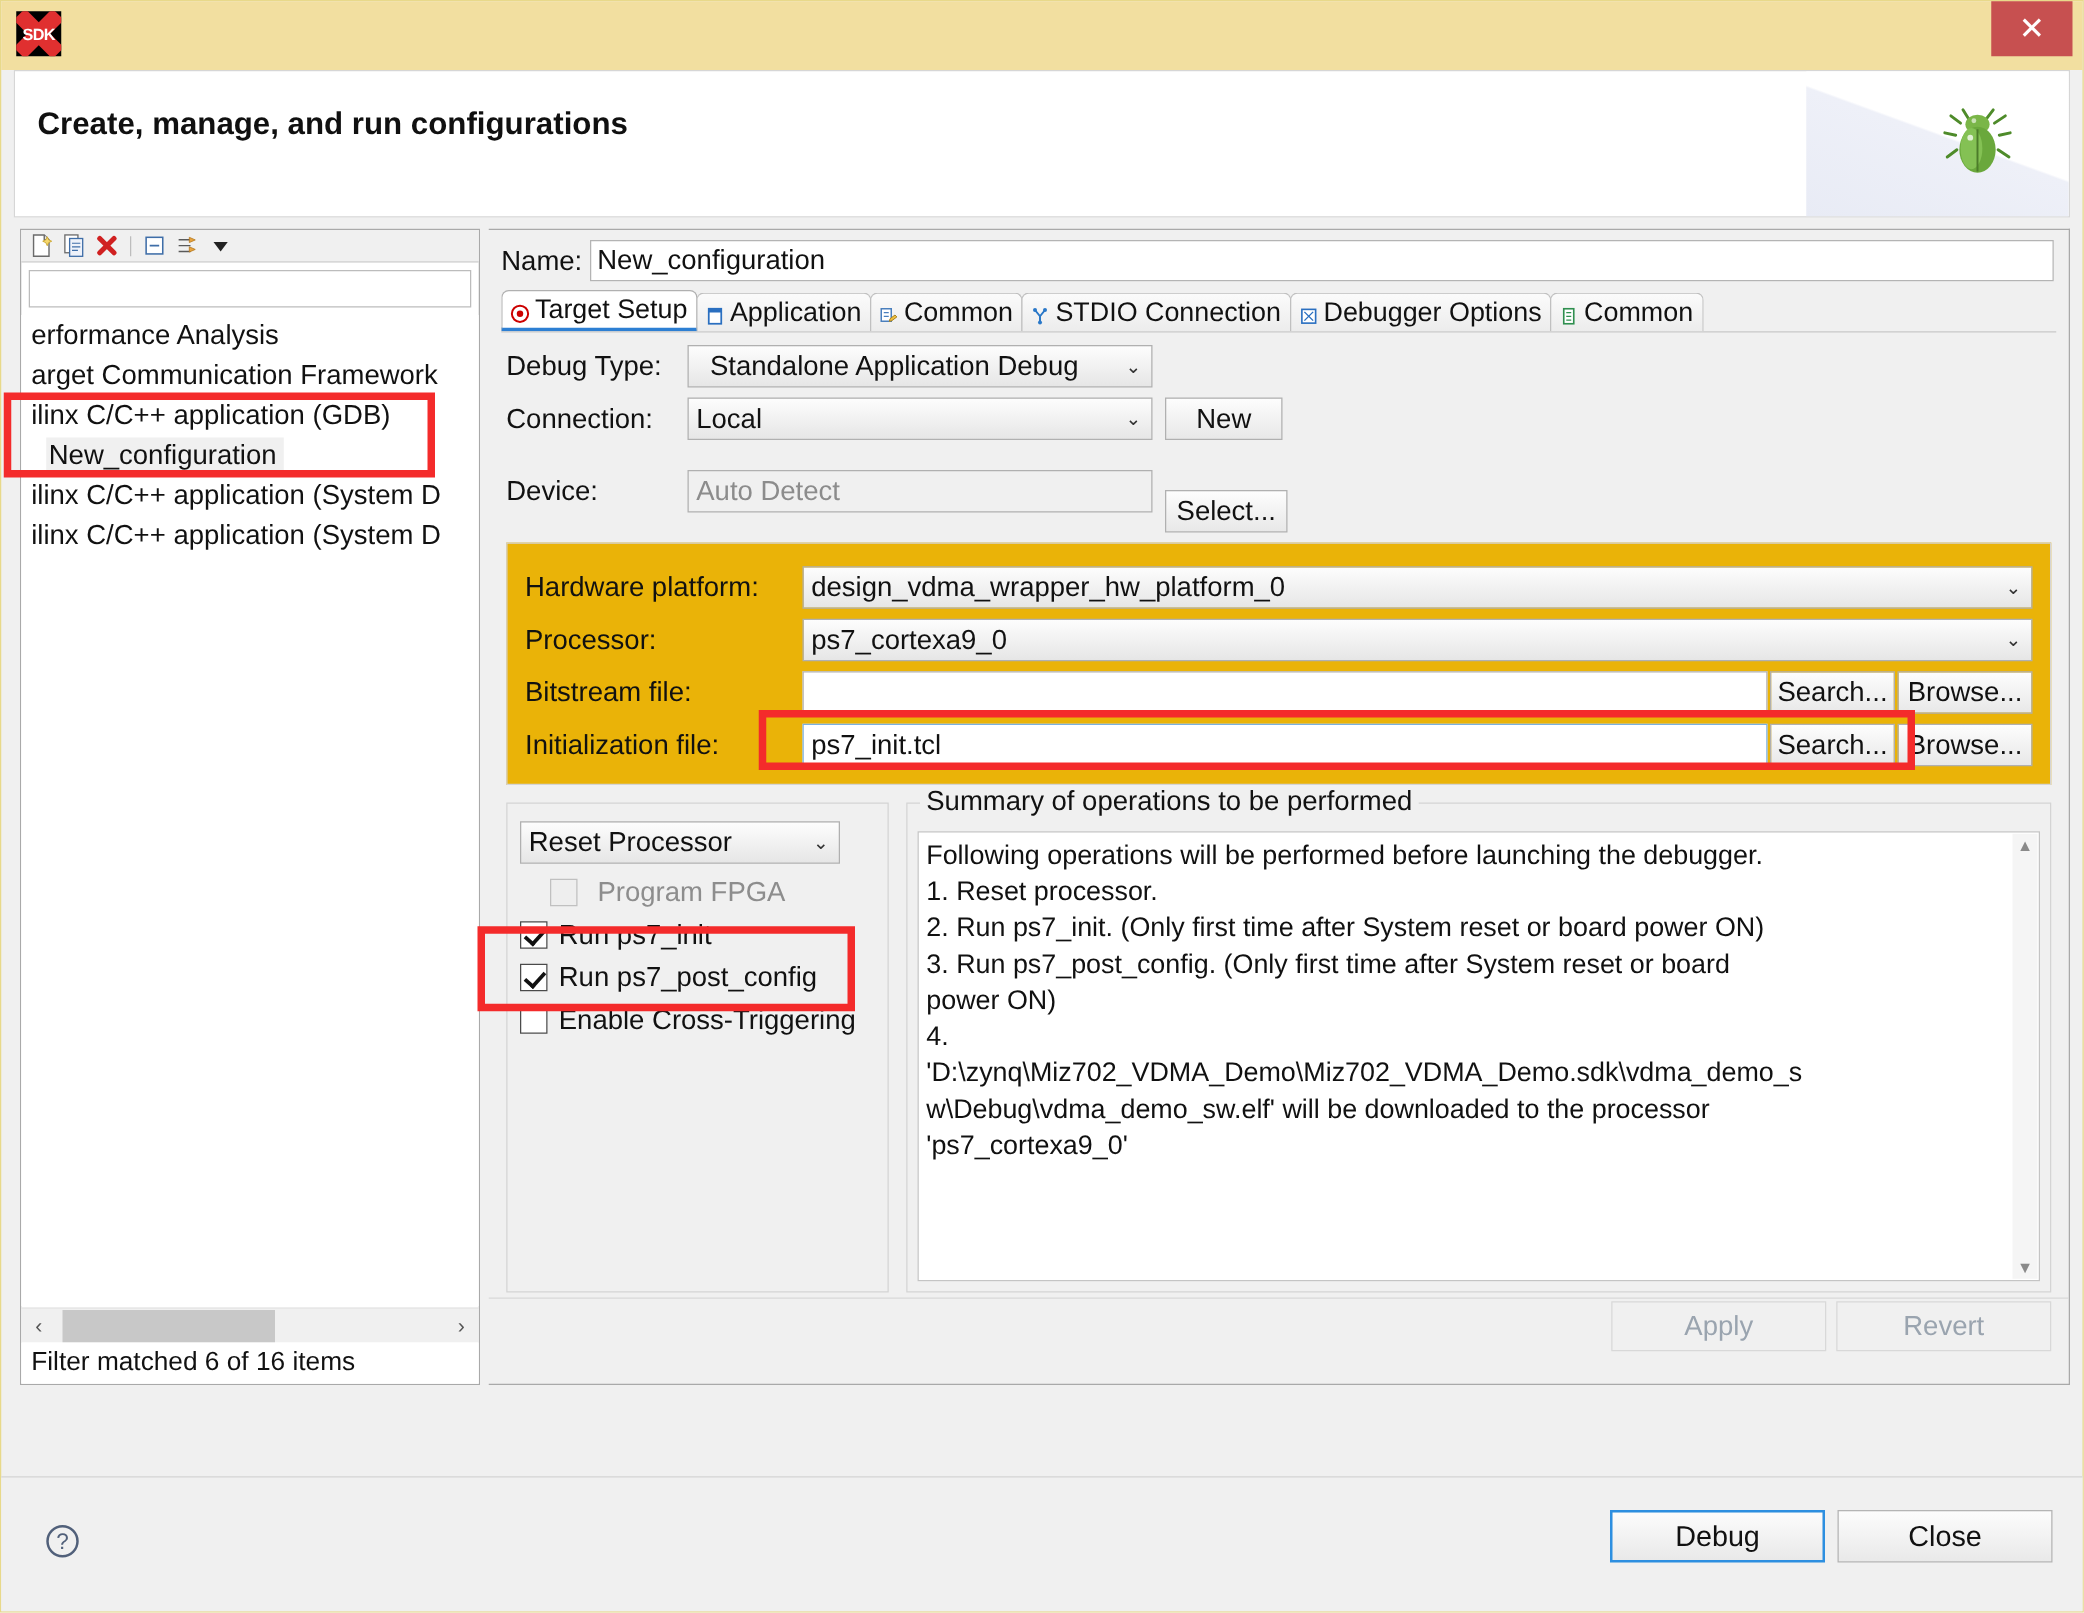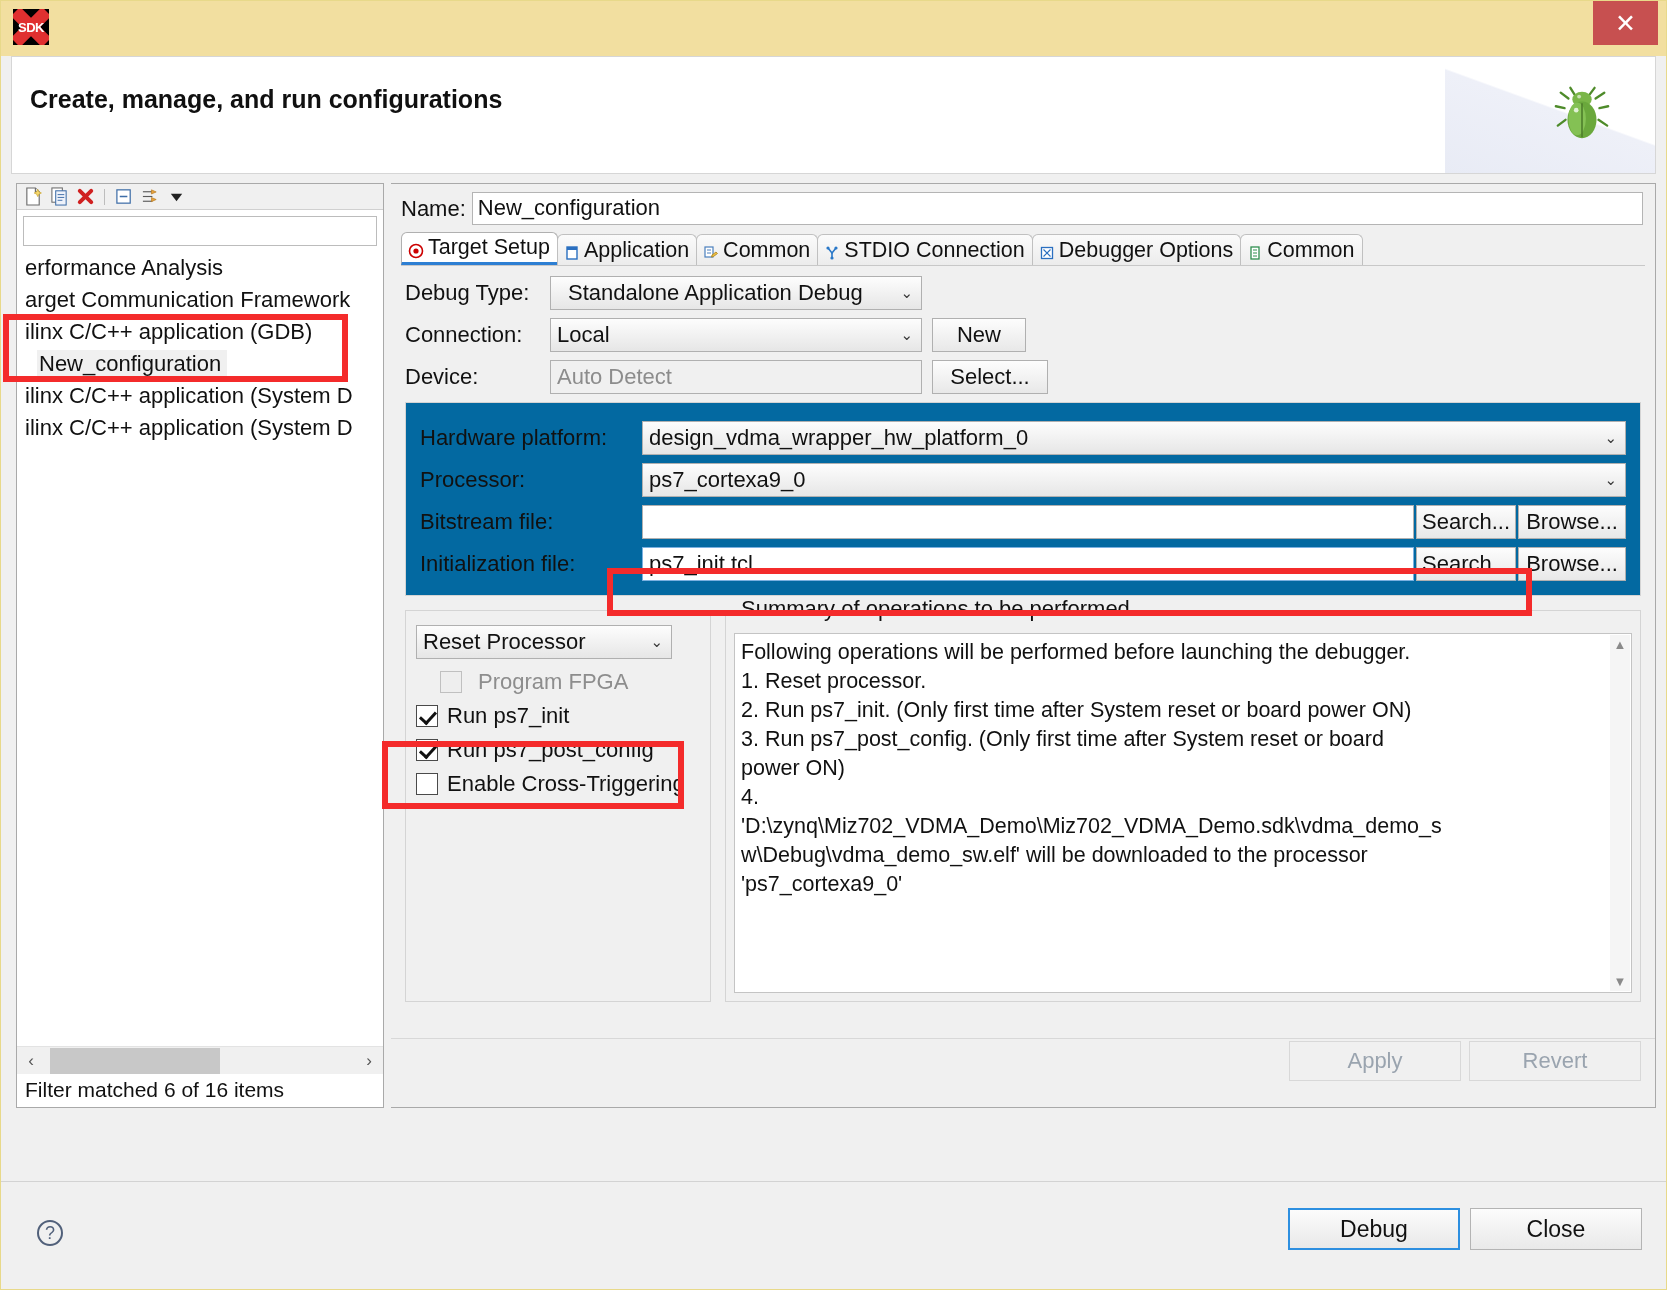--- a/index.html
+++ b/index.html
@@ -325,21 +325,21 @@
   }
   .txtinput.disabled {
     background: #f0f0f0;
     color: #8c8c8c;
   }
 
   
   .groupbox {
     position: relative;
     border: 1px solid #d4d4d4;
-    background: #0369a1;
+    background: #eab308;
     margin: 6px 14px 0 14px;
     padding: 18px 14px 14px 14px;
   }
   .grow {
     display: flex;
     align-items: center;
     margin-bottom: 8px;
   }
   .grow .glabel {
     width: 222px;
@@ -721,21 +721,21 @@
           <div class="flabel" style="width:145px;">Connection:</div>
           <div class="combo" style="width:372px;">
             <span>Local</span>
             <span class="caret">⌄</span>
           </div>
           <div class="btn" style="margin-left:10px;width:94px;">New</div>
         </div>
         <div class="frow">
           <div class="flabel" style="width:145px;">Device:</div>
           <div class="txtinput disabled" style="width:372px;">Auto Detect</div>
-          <div class="btn" style="margin-left:10px;width:116px;">Select...</div>
+          <div class="btn" style="margin-left:10px;width:98px;margin-top:32px;">Select...</div>
         </div>
       </div>
 
       <div class="groupbox">
         <div class="grow">
           <div class="glabel">Hardware platform:</div>
           <div class="combo" style="flex:1;">
             <span>design_vdma_wrapper_hw_platform_0</span>
             <span class="caret">⌄</span>
           </div>

